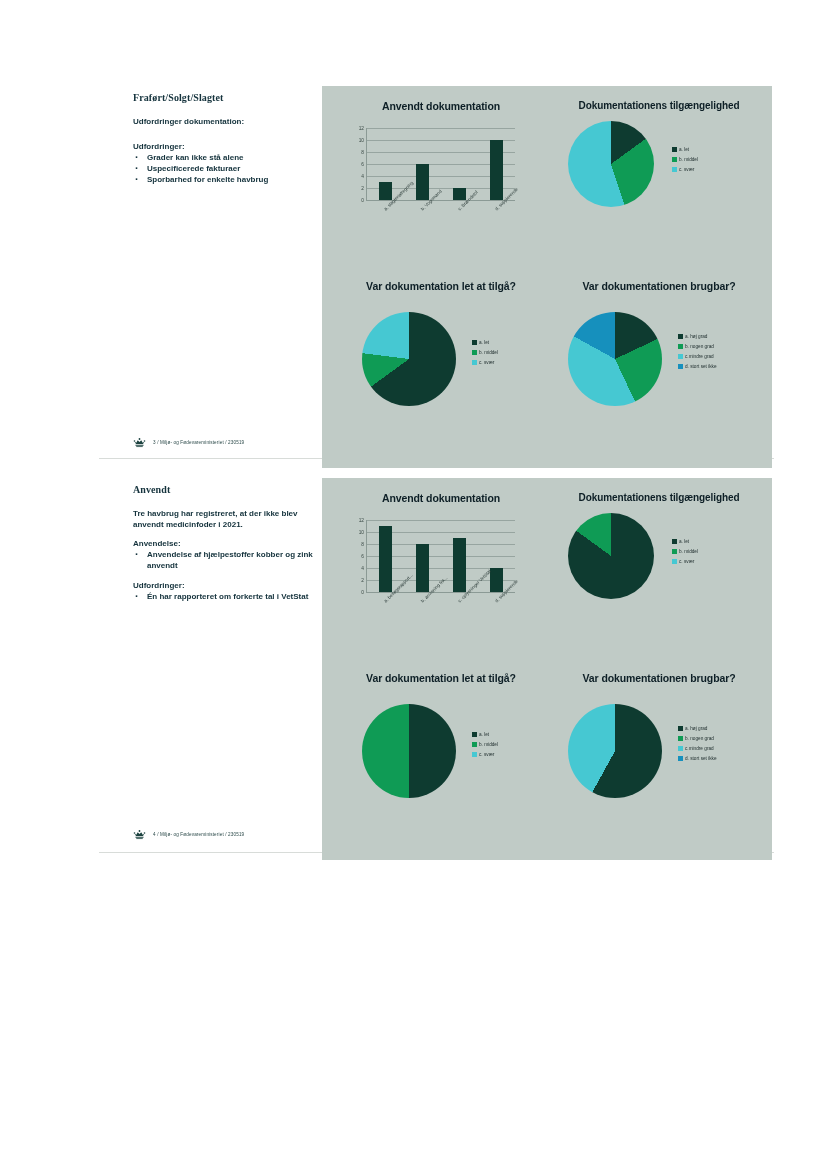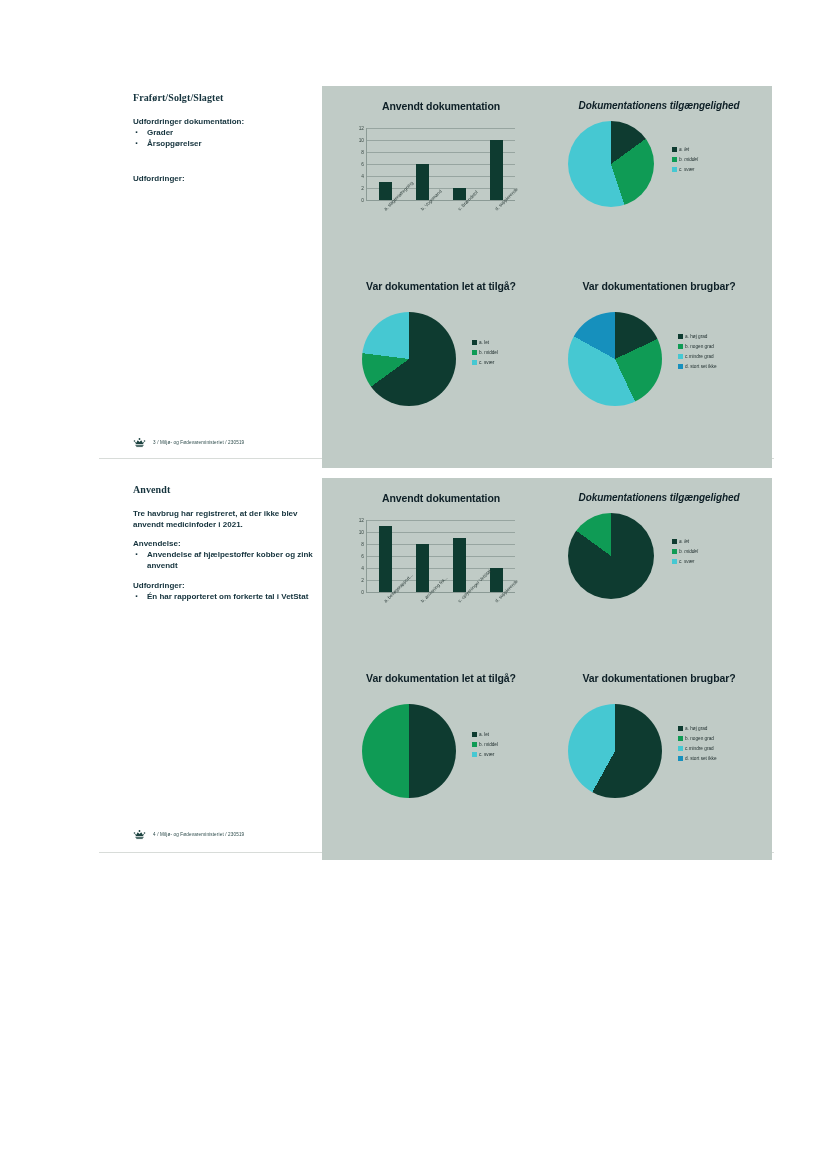--- a/index.html
+++ b/index.html
@@ -22,21 +22,21 @@
   .footer{position:absolute;left:133px;bottom:12px;display:flex;align-items:center;gap:7px;}
   .crown{width:13px;height:11px;flex:none;}
   .footer-text{font-size:4.6px;color:#2c4a4a;letter-spacing:.15px;white-space:nowrap;}
 
   .rule{position:absolute;left:99px;width:675px;height:1px;background:#d8dcd9;}
 
   .panel{position:absolute;left:322px;top:8px;width:450px;height:382px;background:#c0cbc6;}
 
   .q{position:absolute;}
   .q1{left:10px;top:8px;width:218px;height:180px;}
-  .q2{left:228px;top:8px;width:218px;height:180px;font-style:italic;}
+  .q2{left:228px;top:8px;width:218px;height:180px;}
   .q3{left:10px;top:188px;width:218px;height:188px;}
   .q4{left:228px;top:188px;width:218px;height:188px;}
 
   .ct{font-size:10.5px;font-weight:bold;text-align:center;color:#0d1f26;margin:0;padding-top:6px;letter-spacing:-.1px;}
   .ct.sm{font-size:10px;}
 
   
   .barwrap{position:relative;margin:12px 0 0 0;height:140px;}
   .plot{position:absolute;left:34px;top:4px;width:148px;height:72px;border-left:1px solid #8b9a95;border-bottom:1px solid #8b9a95;}
   .grid{position:absolute;left:0;right:0;height:1px;background:#97a5a0;}
@@ -60,26 +60,27 @@
 
 <div class="page">
 
   <div class="rule" style="top:458px;"></div>
   <div class="rule" style="top:852px;"></div>
 
   <div class="slide slide1">
     <div class="txtcol">
       <div class="slide-title">Fraført/Solgt/Slagtet</div>
       <div class="sec-head">Udfordringer dokumentation:</div>
-      <ul class="bl">
-        <li>Grader</li>
-        <li>Årsopgørelser</li>
-      </ul>
       <div class="gap"></div>
       <div class="sec-head">Udfordringer:</div>
+      <ul class="bl">
+        <li>Grader kan ikke stå alene</li>
+        <li>Uspecificerede fakturaer</li>
+        <li>Sporbarhed for enkelte havbrug</li>
+      </ul>
     </div>
 
     <div class="footer">
       <svg class="crown" viewBox="0 0 26 22">
         <path d="M3 9 L6 14 L20 14 L23 9 L19.5 11.5 L16.5 6.5 L13 10 L9.5 6.5 L6.5 11.5 Z" fill="#1d4340"></path>
         <circle cx="3" cy="8" r="1.6" fill="#1d4340"></circle>
           <circle cx="23" cy="8" r="1.6" fill="#1d4340"></circle>
         <circle cx="13" cy="4" r="1.8" fill="#1d4340"></circle>
         <rect x="5" y="15.5" width="16" height="2" fill="#1d4340"></rect>
         <rect x="6.5" y="18.5" width="13" height="1.6" fill="#1d4340"></rect>

